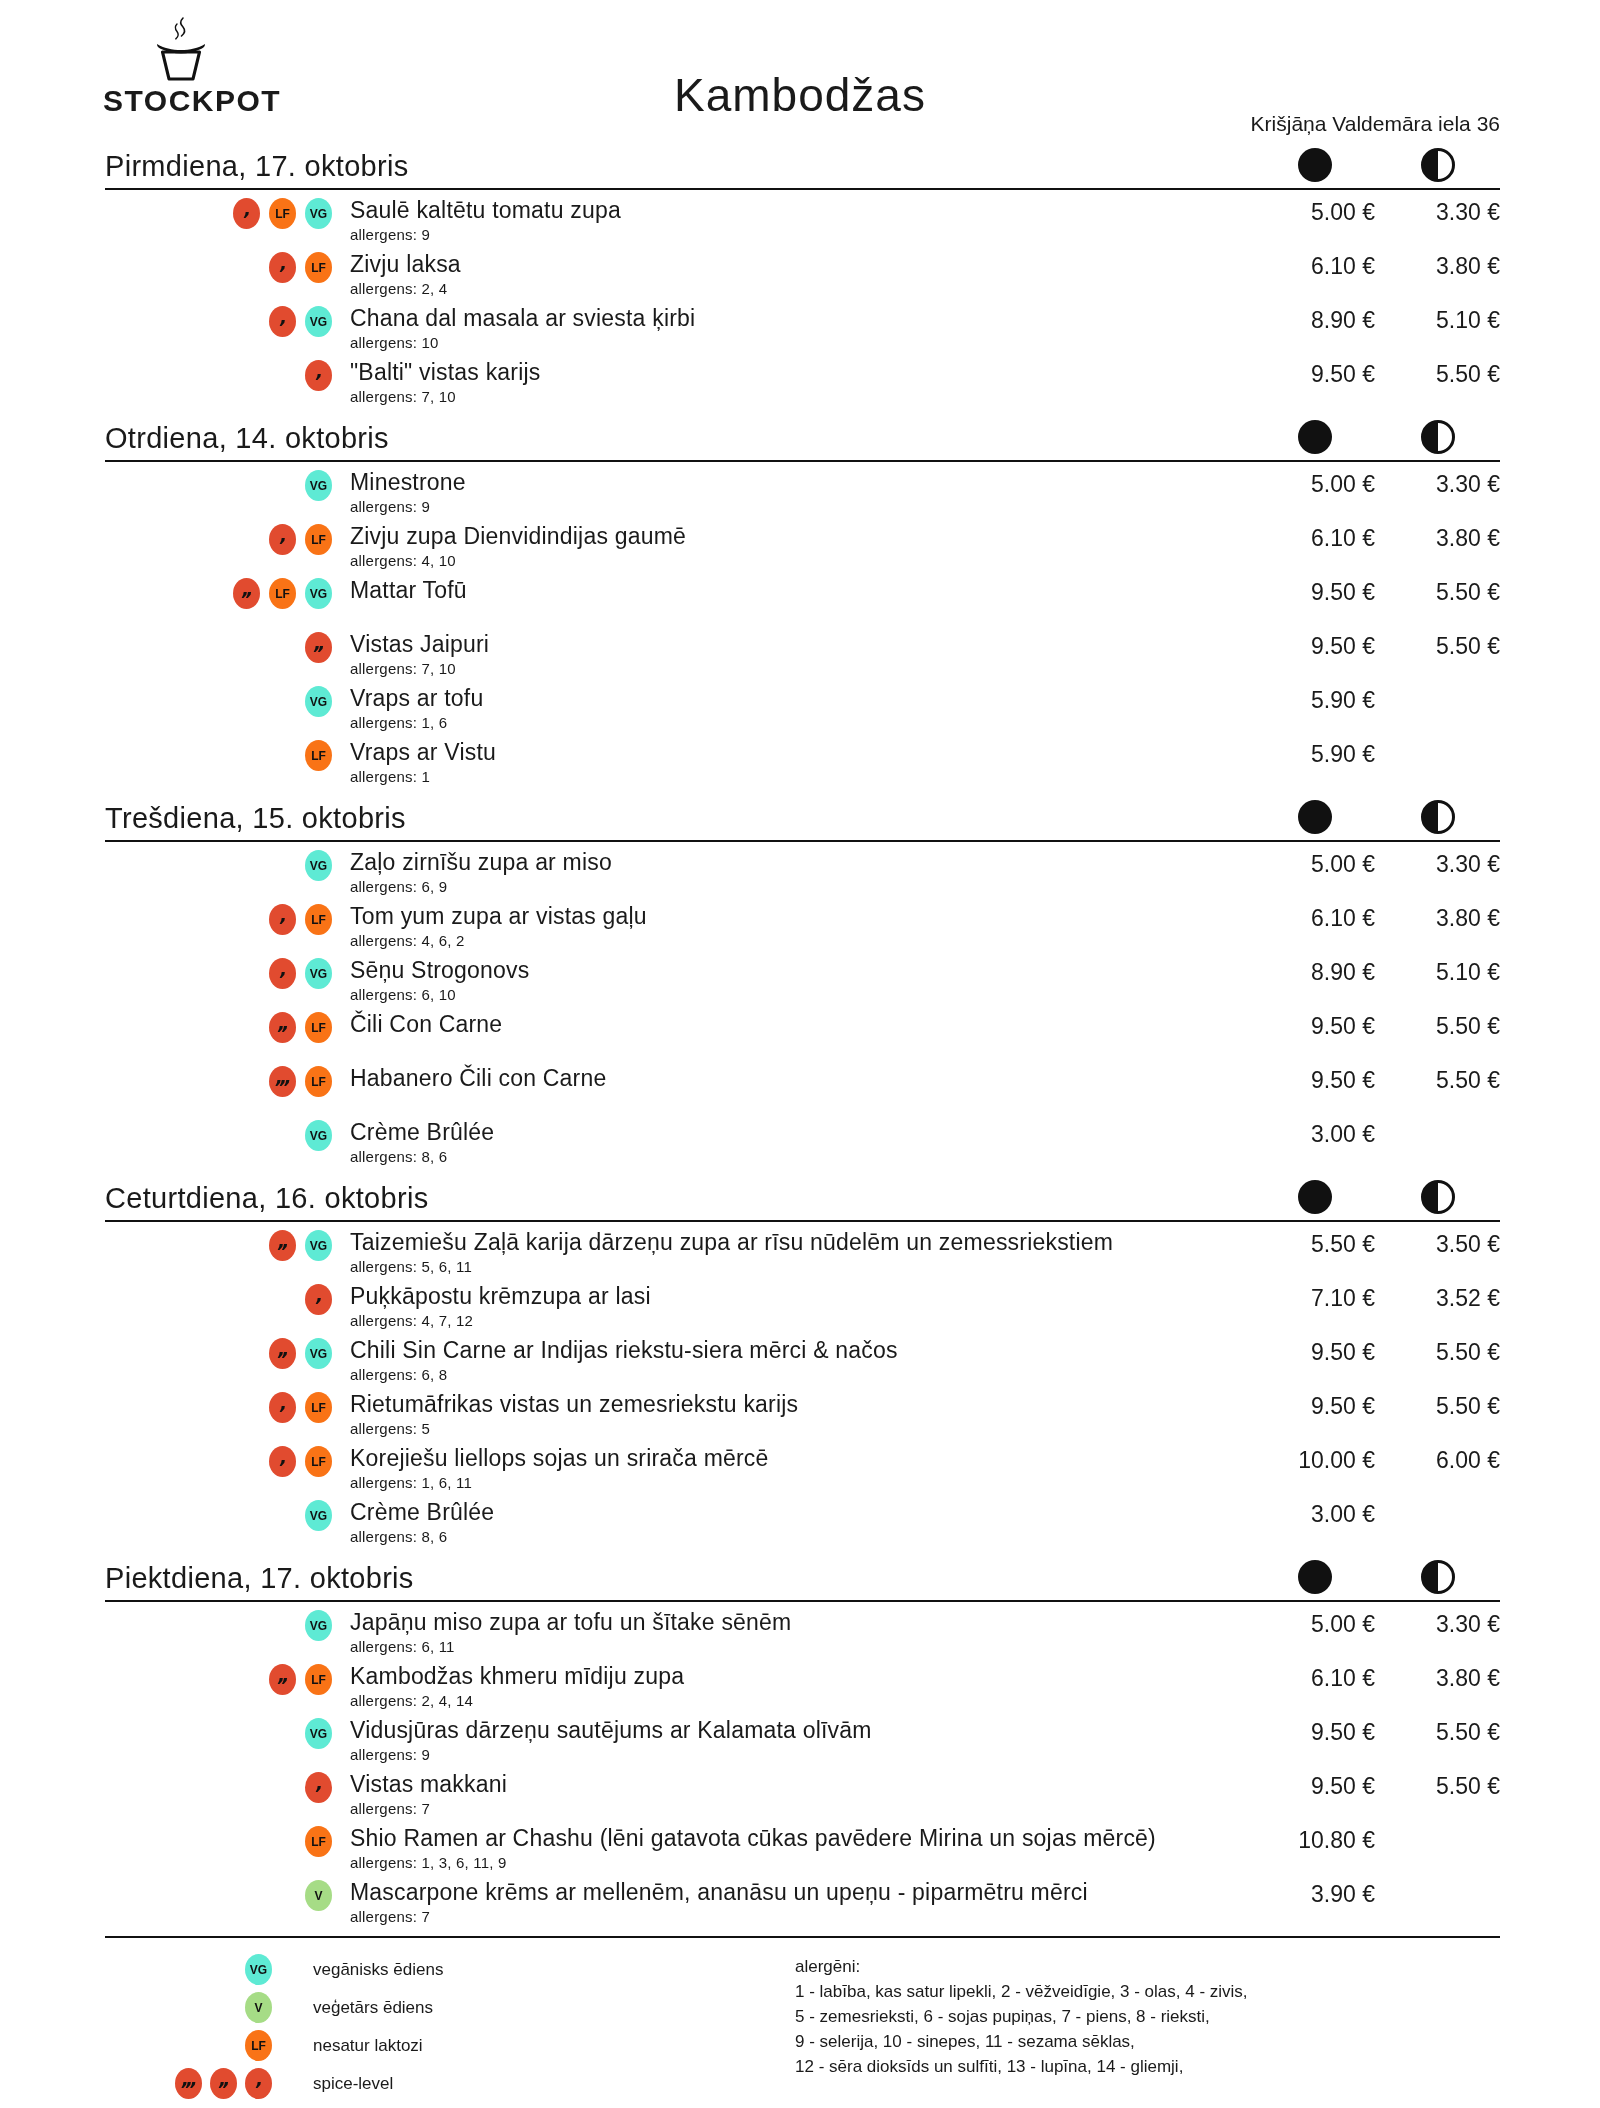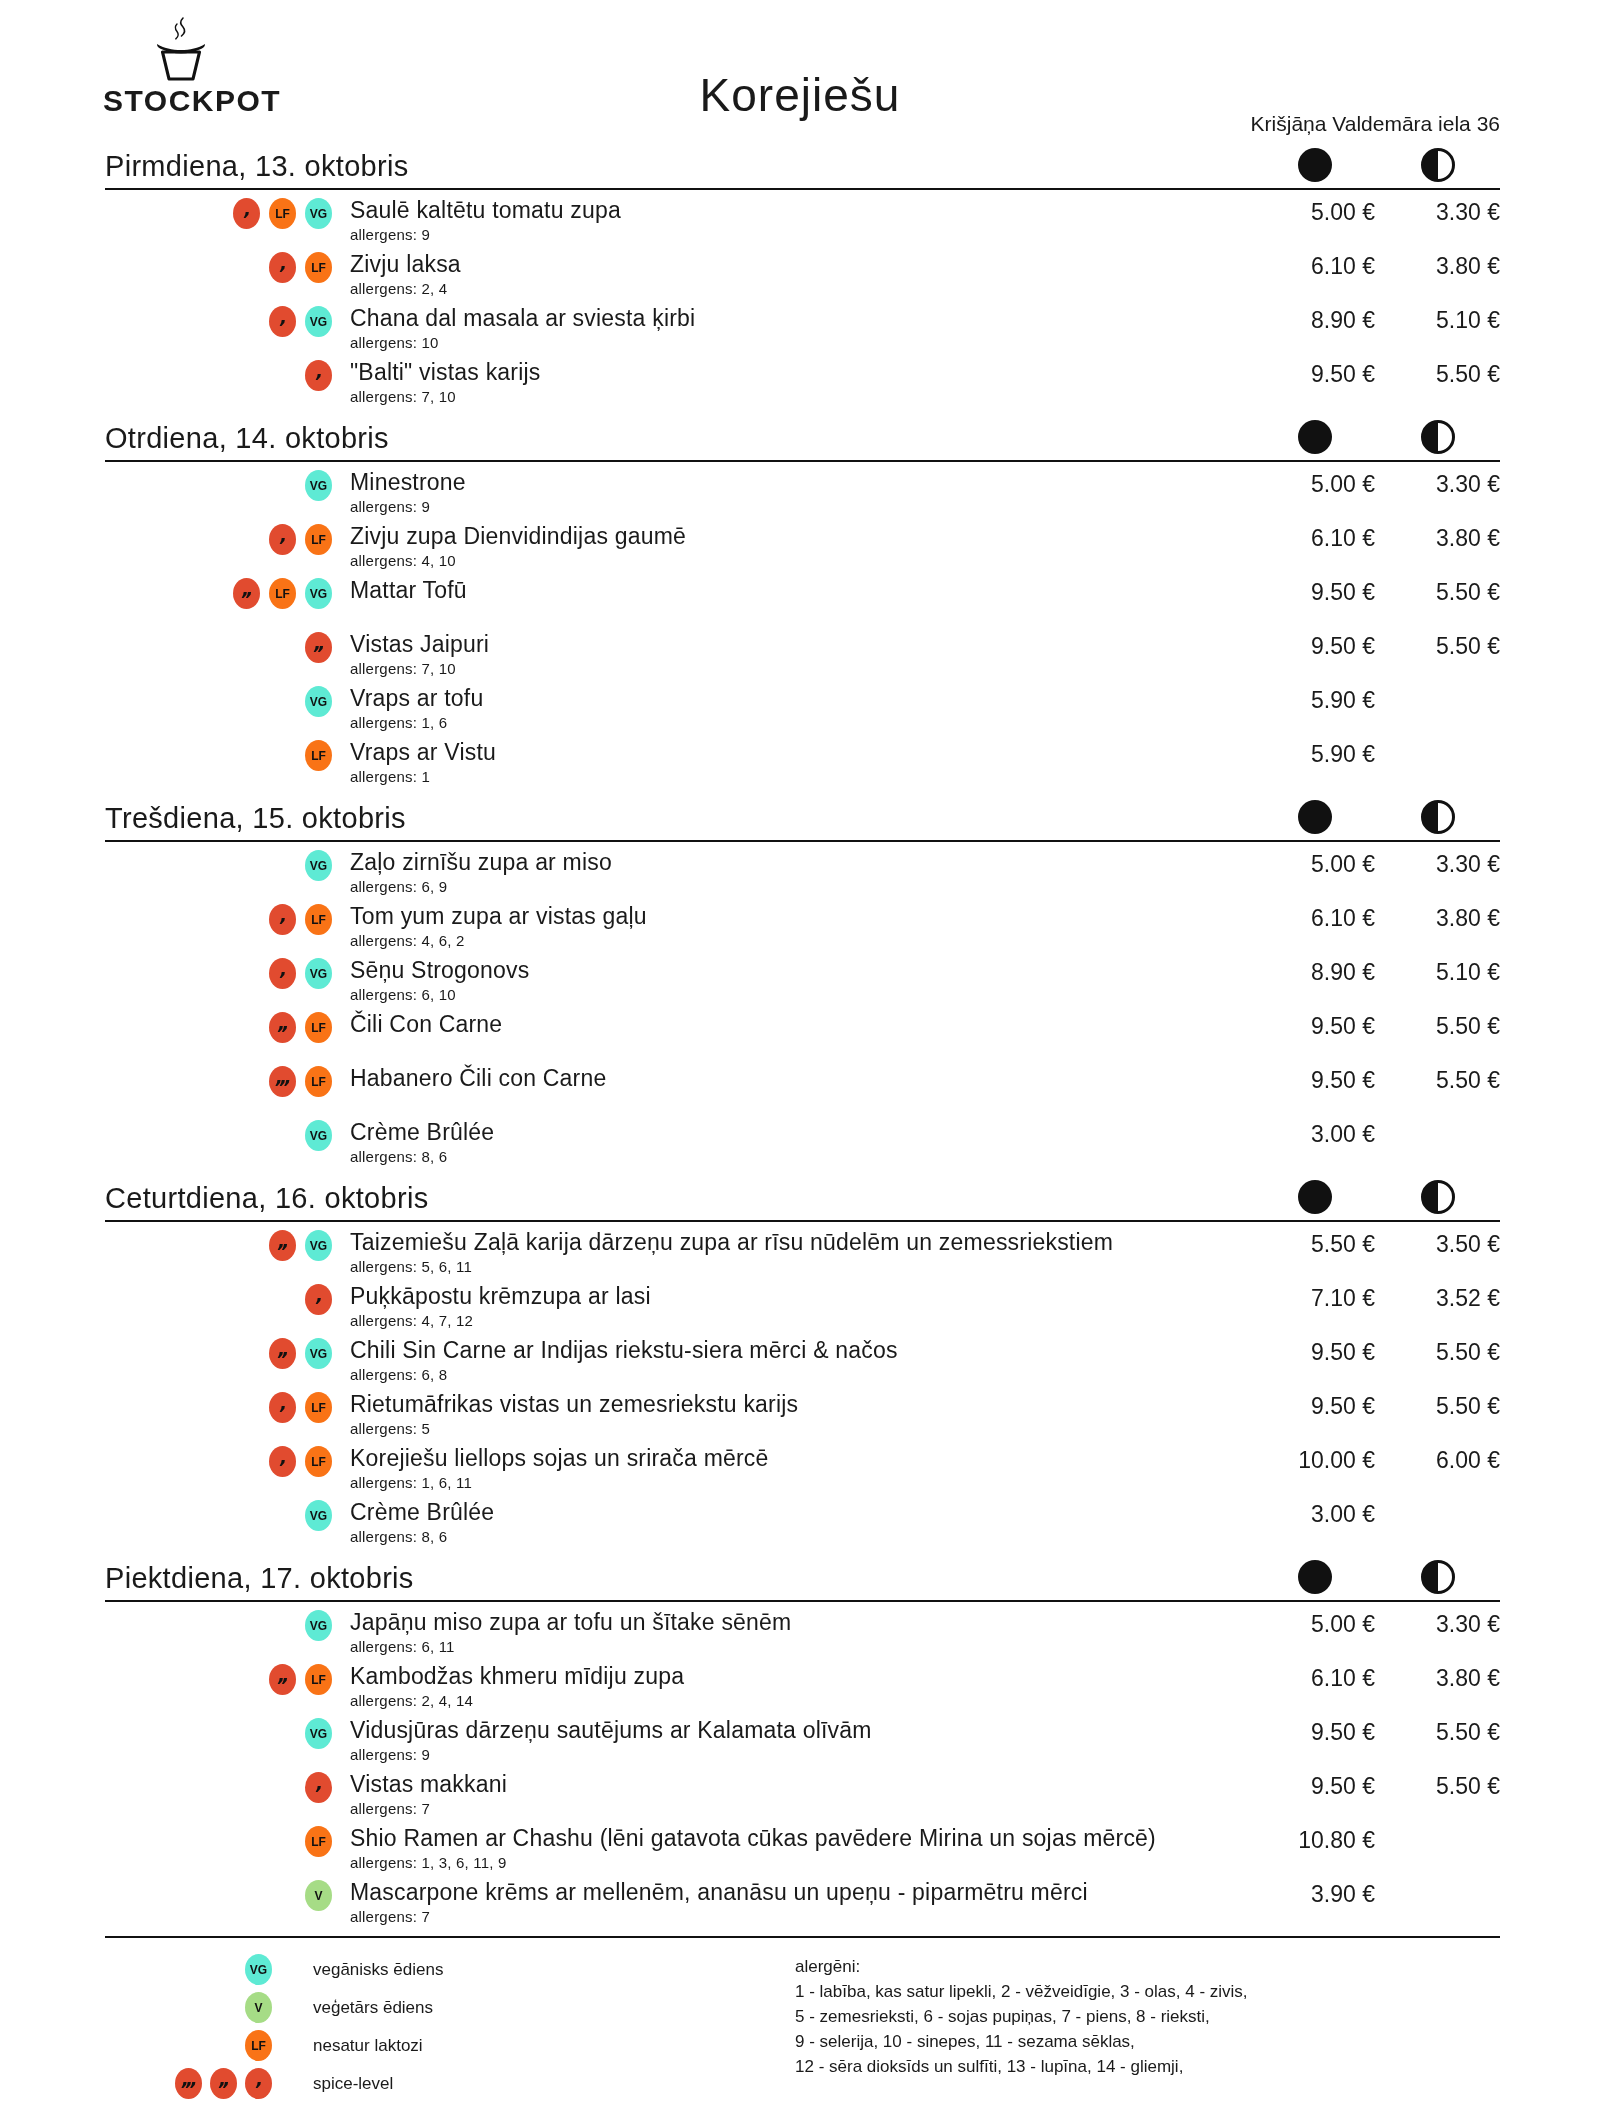--- a/index.html
+++ b/index.html
@@ -94,27 +94,27 @@
       <svg width="74" height="66" viewBox="0 0 74 66">
         <path d="M39 2 c-4 4 -2 7 0 9 c2.5 3 2 6 -1.5 9" fill="none" stroke="#111" stroke-width="1.6" stroke-linecap="round"></path>
         <path d="M33 8 c-3 3 -1.6 5.5 0 7.5 c2 2.6 1.6 5 -1.2 7.4" fill="none" stroke="#111" stroke-width="1.4" stroke-linecap="round"></path>
         <path d="M13 28 C26 36 48 36 61 28 C61 30 60 31.5 57.5 32.7 C44 39 30 39 16.5 32.7 C14 31.5 13 30 13 28 Z" fill="#111"></path>
         <path d="M18.5 36 L55.5 36 L49 63 L25 63 Z" fill="none" stroke="#111" stroke-width="3.2" stroke-linejoin="round"></path>
       </svg>
     </span>
     <div class="logo-text">STOCKPOT</div>
   </div>
 
-  <div class="page-title">Korejiešu</div>
+  <div class="page-title">Kambodžas</div>
   <div class="address">Krišjāņa Valdemāra iela 36</div>
 
   <div class="menu" id="menu">
       <section class="day-section">
         <div class="day-header">
-          <div class="day-title">Pirmdiena, 13. oktobris</div>
+          <div class="day-title">Pirmdiena, 17. oktobris</div>
           <div class="portion-cell">
             <span class="circle-full"></span>
           </div>
           <div class="portion-cell">
             <span class="circle-half"></span>
           </div>
         </div>
         <div class="menu-item">
           <div class="badges">
             <span class="badge spice">

